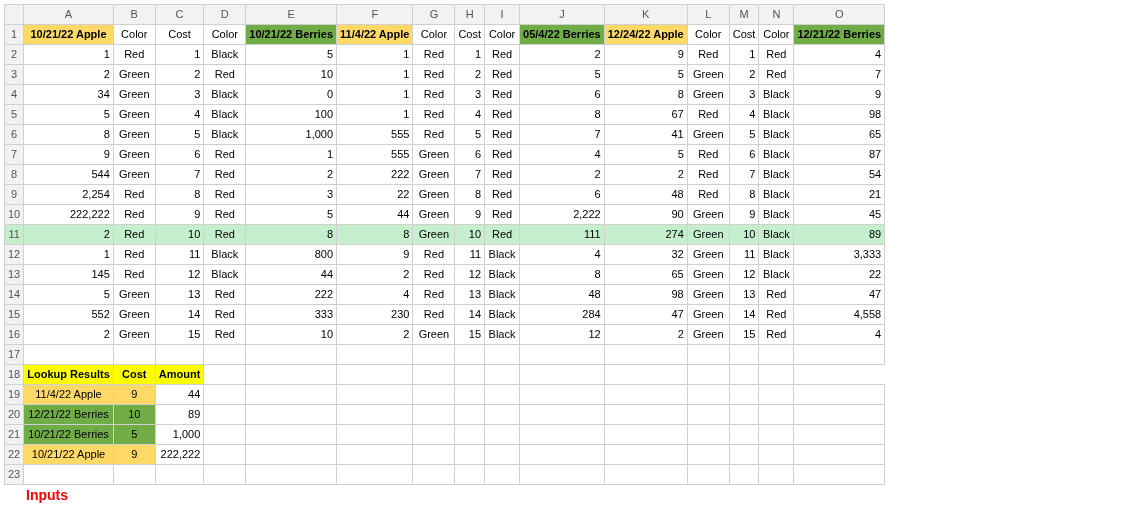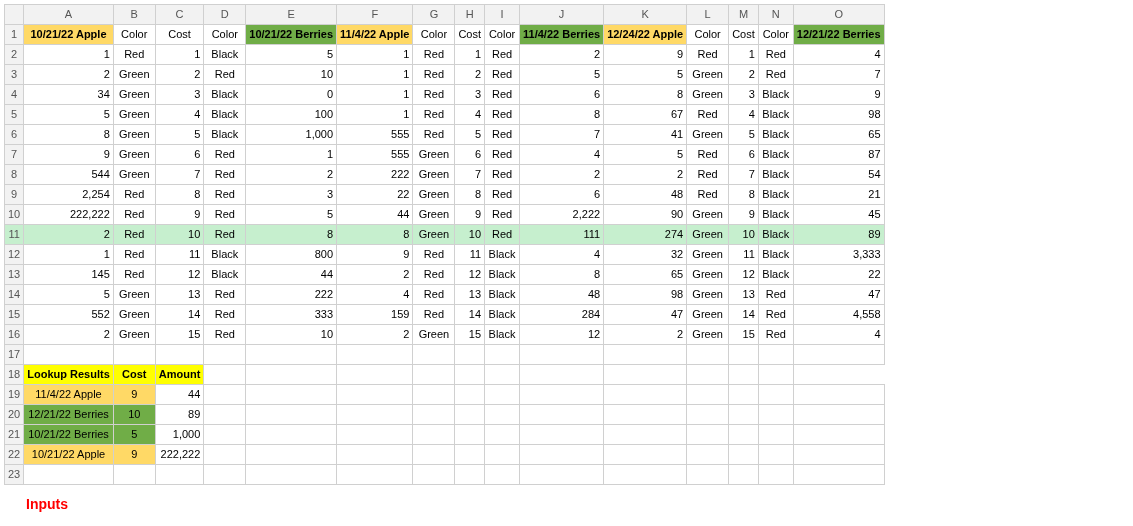--- a/index.html
+++ b/index.html
@@ -125,21 +125,21 @@
       <td class="row-header text-center">1</td>
       <td class="hdr-apple text-center">10/21/22 Apple</td>
       <td class="text-center">Color</td>
       <td class="text-center">Cost</td>
       <td class="text-center">Color</td>
       <td class="hdr-berries text-center">10/21/22 Berries</td>
       <td class="hdr-apple text-center">11/4/22 Apple</td>
       <td class="text-center">Color</td>
       <td class="text-center">Cost</td>
       <td class="text-center">Color</td>
-      <td class="hdr-berries text-center">11/4/22 Berries</td>
+      <td class="hdr-berries text-center">05/4/22 Berries</td>
       <td class="hdr-apple text-center">12/24/22 Apple</td>
       <td class="text-center">Color</td>
       <td class="text-center">Cost</td>
       <td class="text-center">Color</td>
       <td class="hdr-berries text-center">12/21/22 Berries</td>
     </tr>
 
     <tr>
       <td class="row-header text-center">2</td>
       <td class="text-right">1</td>
@@ -375,21 +375,21 @@
           <td class="text-center">Red</td>
           <td class="text-right">47</td>
     </tr>
     <tr>
       <td class="row-header text-center">15</td>
       <td class="text-right">552</td>
           <td class="text-center">Green</td>
           <td class="text-right">14</td>
           <td class="text-center">Red</td>
           <td class="text-right">333</td>
-      <td class="text-right">159</td>
+      <td class="text-right">230</td>
           <td class="text-center">Red</td>
           <td class="text-right">14</td>
           <td class="text-center">Black</td>
           <td class="text-right">284</td>
       <td class="text-right">47</td>
           <td class="text-center">Green</td>
           <td class="text-right">14</td>
           <td class="text-center">Red</td>
           <td class="text-right">4,558</td>
     </tr>
@@ -545,16 +545,16 @@
           <td></td>
       <td></td>
           <td></td>
           <td></td>
           <td></td>
           <td></td>
     </tr>
   </tbody>
     </table>
 
-  <div style="margin-left: 22px; margin-top: 11px;">
+  <div style="margin-left: 22px; margin-top: 2px;">
     <span class="label-inputs">Inputs</span>
   </div>
 </div>
 
 </body></html>

